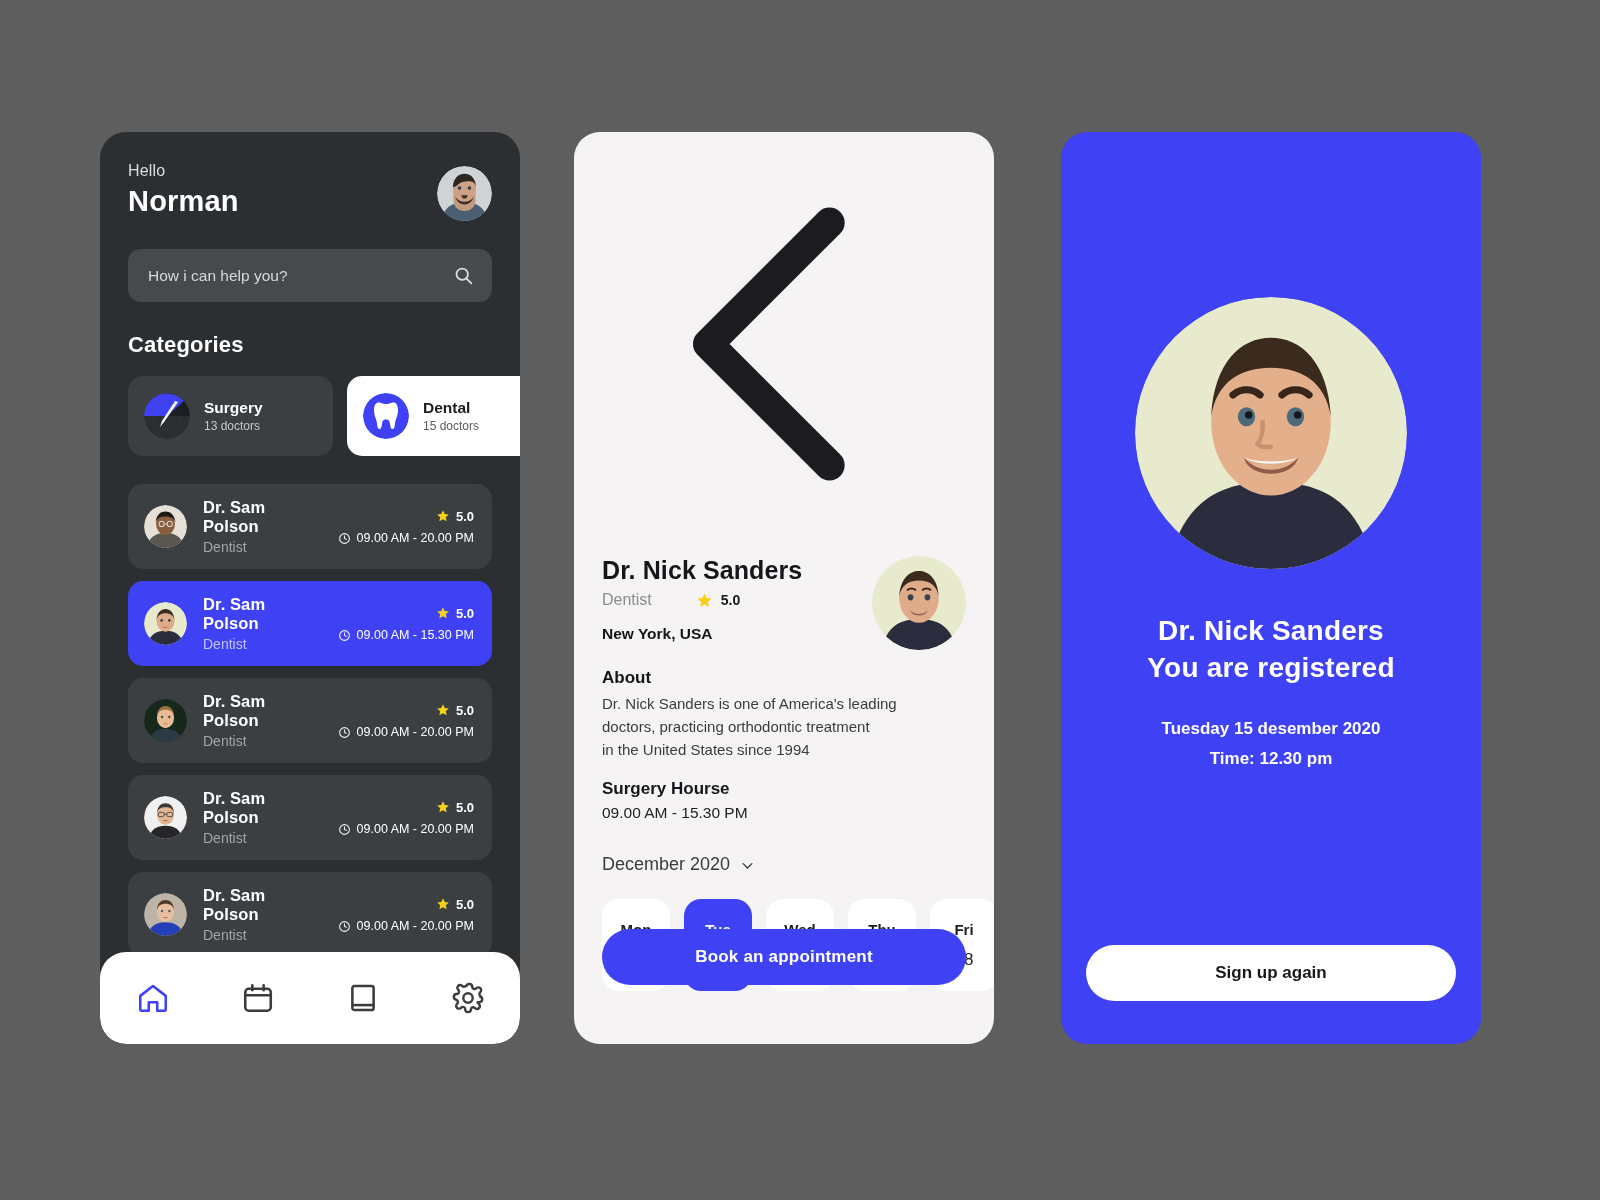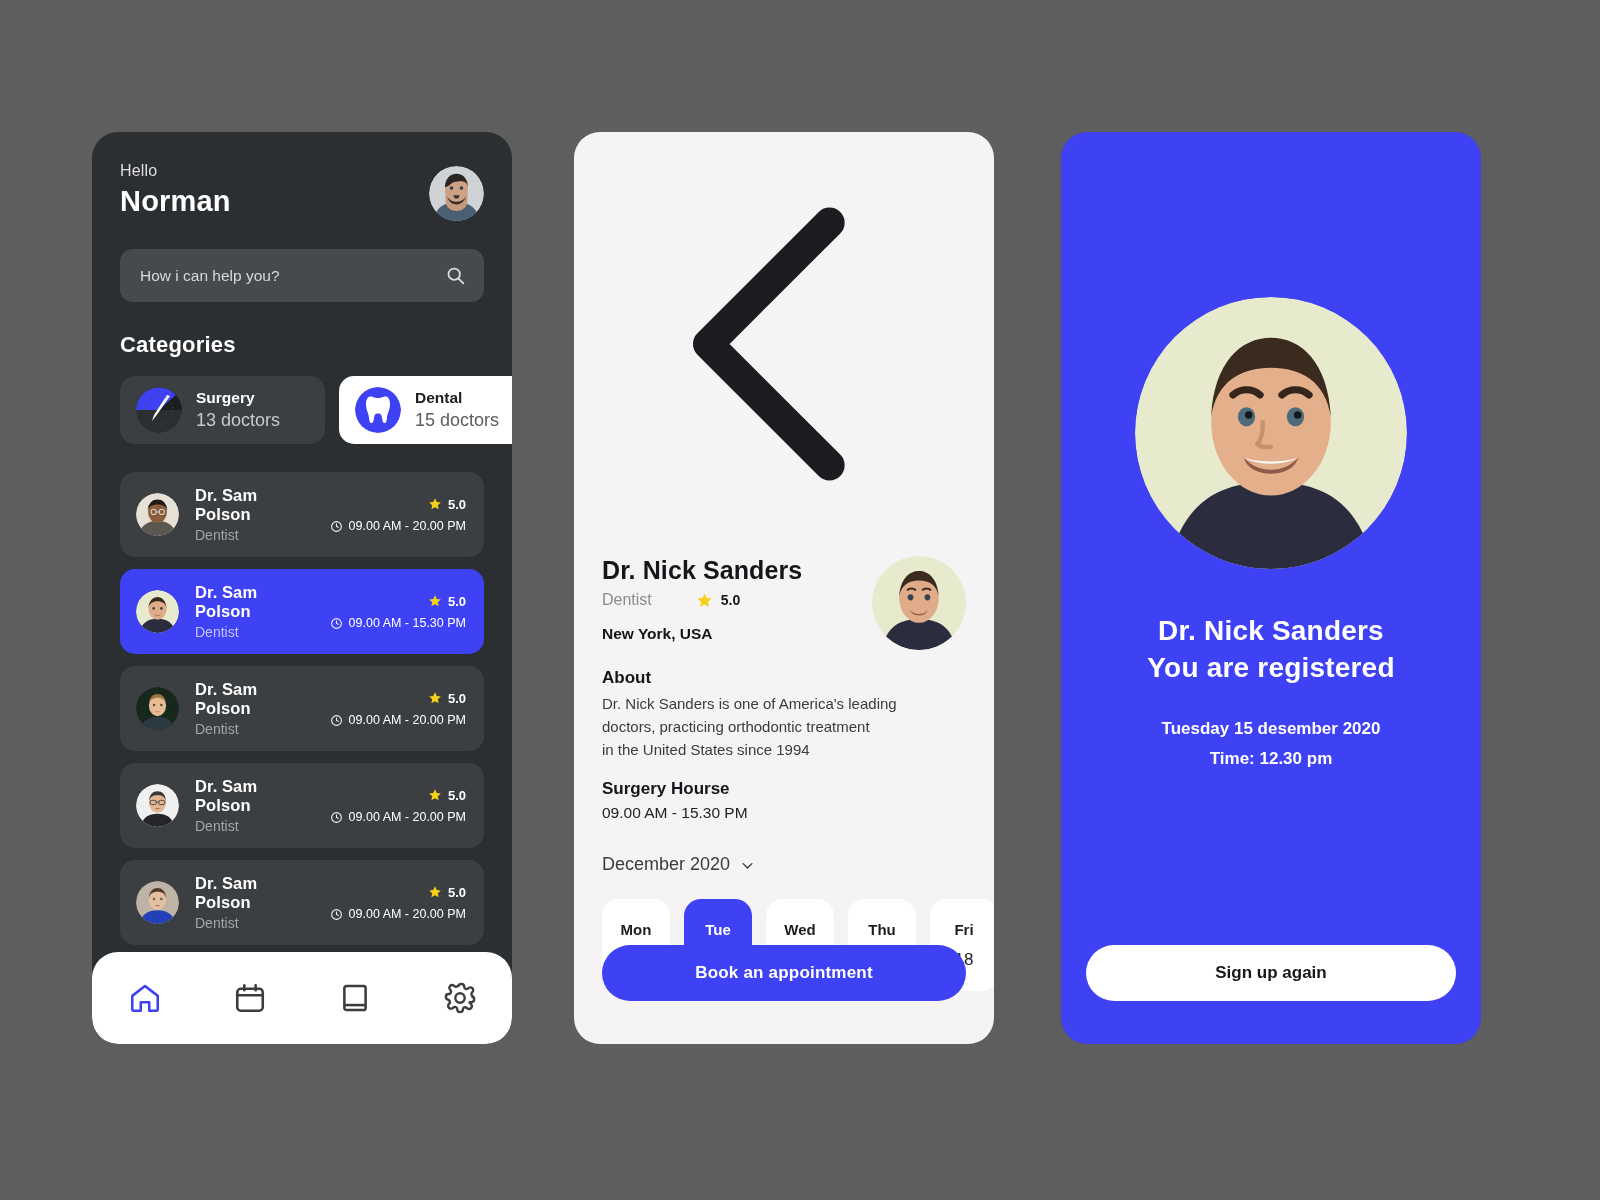--- a/index.html
+++ b/index.html
@@ -8,21 +8,21 @@
     background: #5e5e5e;
     font-family: "Liberation Sans", sans-serif;
     overflow: hidden;
     position: relative;
   }
   .stage { position: absolute; inset: 0; }
 
   
   .phone { position: absolute; overflow: hidden; }
 
-  #phone1 { left: 92px; top: 132px; width: 420px; height: 912px;
+  #phone1 { left: 100px; top: 132px; width: 420px; height: 912px;
             background: #2c2f32; border-radius: 26px; }
   #phone2 { left: 574px; top: 132px; width: 420px; height: 912px;
             background: #f5f3f4; border-radius: 26px; }
   #phone3 { left: 1061px; top: 132px; width: 420px; height: 912px;
             background: #3f41f5; border-radius: 26px; }
 
   
   .p1-head { padding: 30px 28px 0 28px; display: flex; justify-content: space-between; align-items: flex-start; }
   .greet-hello { color: #dedede; font-size: 16px; letter-spacing: .2px; }
   .greet-name  { color: #ffffff; font-size: 29px; font-weight: bold; margin-top: 5px; letter-spacing: .2px; }
@@ -31,28 +31,28 @@
 
   .searchbar { margin: 28px 28px 0 28px; height: 53px; background: #474a4d;
                border-radius: 13px; display: flex; align-items: center;
                padding: 0 18px 0 20px; }
   .searchbar .ph { flex: 1; color: #d7d7d7; font-size: 15.5px; }
   .searchbar .mag { width: 21px; height: 21px; opacity: .95; }
 
   .sec-title { color: #fff; font-size: 22px; font-weight: bold; margin: 30px 0 0 28px; letter-spacing: .2px; }
 
   .cat-row { display: flex; gap: 14px; margin: 18px 0 0 28px; }
-  .cat-card { width: 205px; height: 68px; border-radius: 15px; display: flex;
+  .cat-card { width: 205px; height: 80px; border-radius: 15px; display: flex;
               align-items: center; gap: 14px; padding: 0 16px; flex: none; }
   .cat-card.dark { background: #3c3f42; }
   .cat-card.light { background: #ffffff; }
   .cat-ico { width: 46px; height: 46px; border-radius: 50%; flex: none; overflow: hidden; }
   .cat-ico svg { display: block; width: 100%; height: 100%; }
   .cat-name { font-size: 15.5px; font-weight: bold; line-height: 1.25; }
-  .cat-sub  { font-size: 18px; line-height: 1.3; margin-top: 2px; }
+  .cat-sub  { font-size: 12px; line-height: 1.3; margin-top: 2px; }
   .cat-card.dark .cat-name { color: #ffffff; }
   .cat-card.dark .cat-sub  { color: #c8c8c8; }
   .cat-card.light .cat-name { color: #1d1d1f; }
   .cat-card.light .cat-sub  { color: #5c5c60; }
 
   .doc-list { margin: 28px 28px 0 28px; display: flex; flex-direction: column; gap: 12px; }
   .doc-card { height: 85px; border-radius: 15px; display: flex; align-items: center;
               padding: 0 18px 0 16px; gap: 16px; }
   .doc-card.normal { background: #3c3f42; }
   .doc-card.active { background: #3f41f5; }
@@ -97,21 +97,21 @@
   .day { width: 68px; height: 92px; border-radius: 17px; flex: none;
          display: flex; flex-direction: column; align-items: center; justify-content: space-around;
          padding: 15px 0; }
   .day.off { background: #ffffff; }
   .day.on  { background: #3f41f5; }
   .day .dn { font-size: 15px; font-weight: bold; }
   .day .dd { font-size: 17px; }
   .day.off .dn, .day.off .dd { color: #1d1d22; }
   .day.on .dn, .day.on .dd { color: #ffffff; }
 
-  .bookbtn { position: absolute; left: 28px; bottom: 43px; width: 364px; height: 56px;
+  .bookbtn { position: absolute; left: 28px; bottom: 59px; width: 364px; height: 56px;
              background: #3f41f5; border: none; border-radius: 28px; color: #fff;
              font-size: 17px; font-weight: bold; font-family: "Liberation Sans", sans-serif;
              cursor: pointer; letter-spacing: .2px; }
 
   
   .p3-inner { height: 100%; display: flex; flex-direction: column; align-items: center;
               padding: 165px 30px 0 30px; }
   .avatar-xl { width: 272px; height: 272px; border-radius: 50%; overflow: hidden; flex: none; }
   .avatar-xl svg { display: block; width: 100%; height: 100%; }
   .conf-title { color: #fff; font-size: 28px; font-weight: bold; text-align: center;

